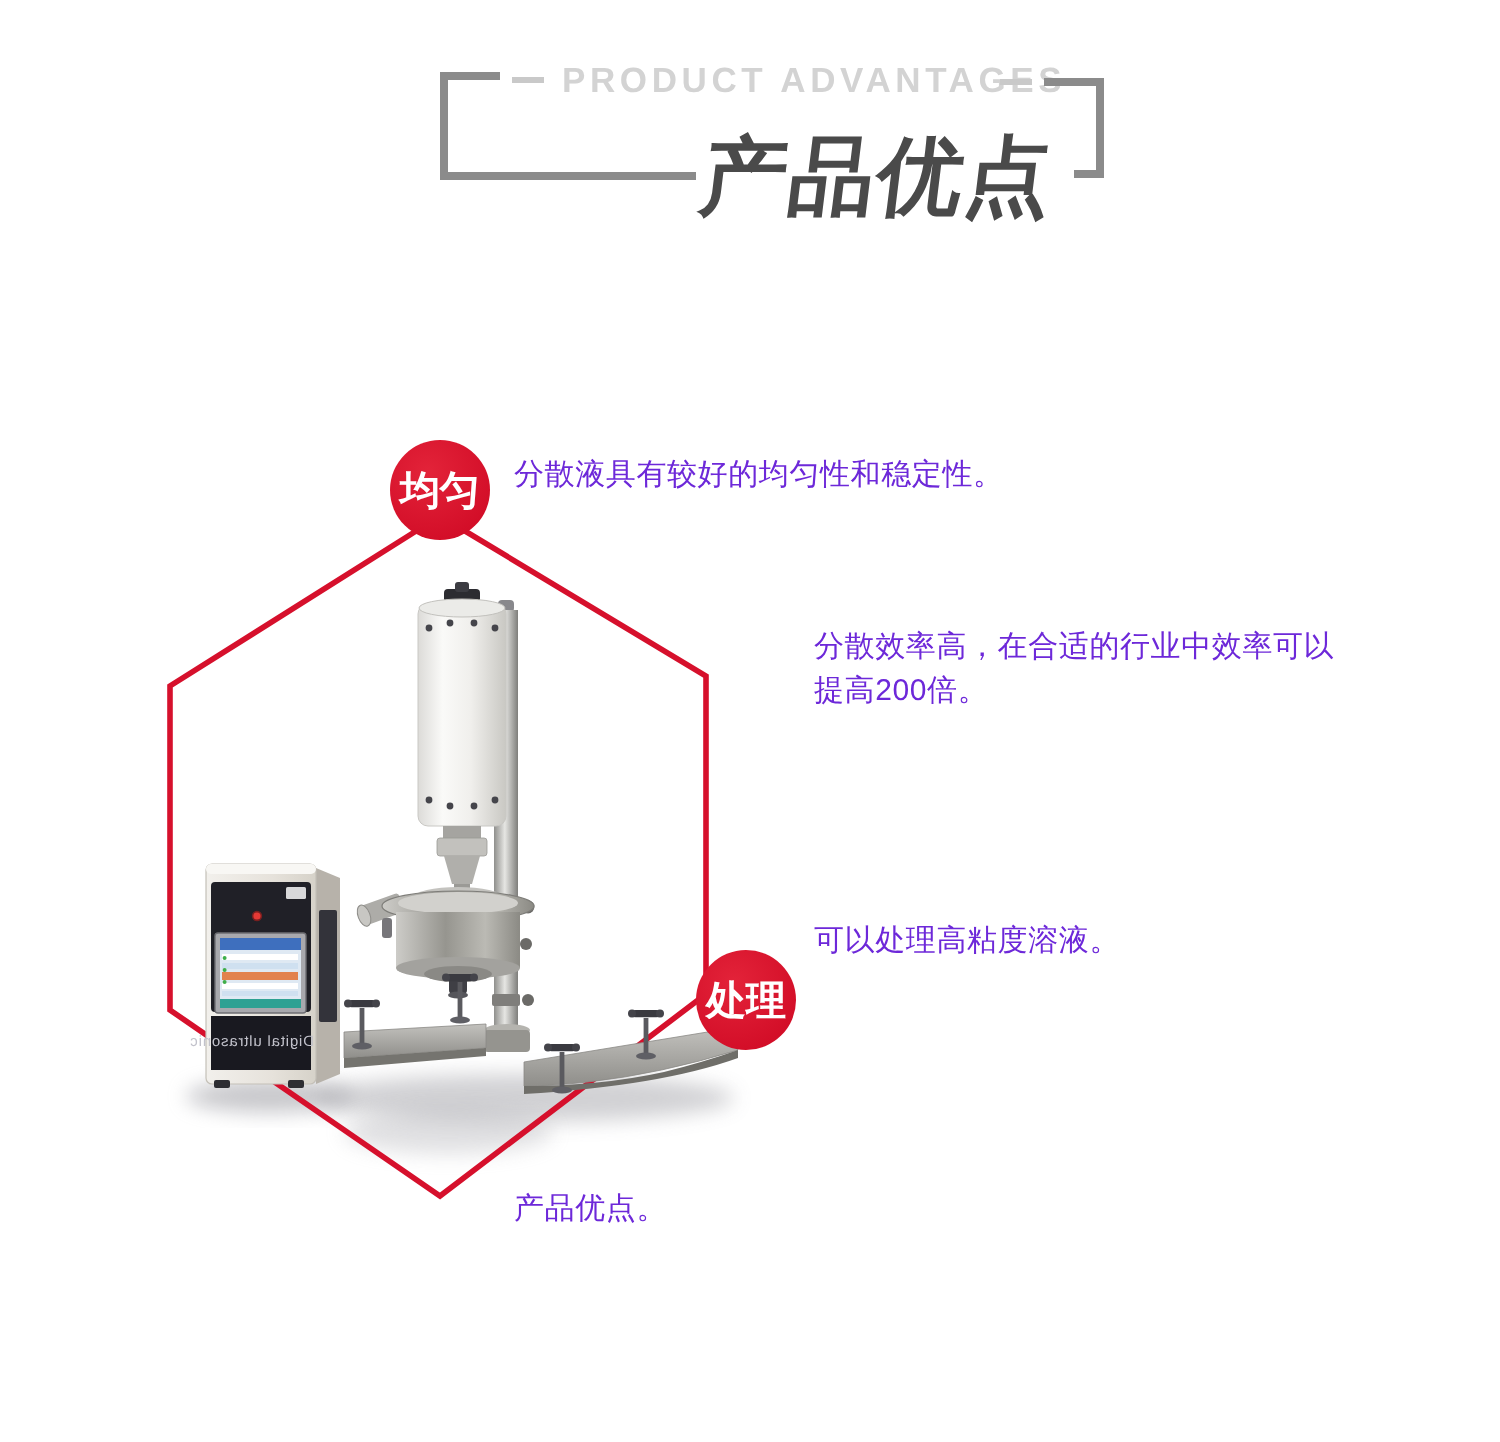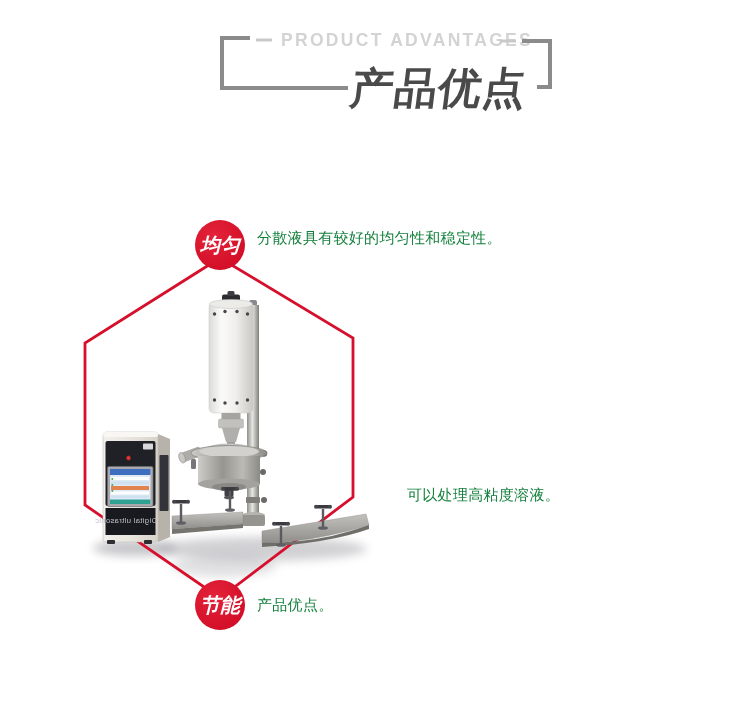--- a/index.html
+++ b/index.html
@@ -16,33 +16,33 @@
   .title{
     position:absolute;left:347px;top:60px;
     font-size:43px;font-weight:700;color:#4a4a4a;letter-spacing:1px;white-space:nowrap;
     transform:skewX(-7deg);transform-origin:left bottom;
   }
   
   .badge{
     position:absolute;width:50px;height:50px;border-radius:50%;
     background:radial-gradient(circle at 38% 32%, #e32339 0%, #d30e28 75%);
     color:#ffffff;font-weight:700;font-size:20px;
-    display:flex;align-items:center;justify-content:center;z-index:6;font-style:italic;
+    display:flex;align-items:center;justify-content:center;z-index:6;
   }
   .b1{left:195px;top:220px}
   .b2{left:350px;top:309px}
   .b3{left:348px;top:475px}
   .b4{left:195px;top:580px}
   .desc{
-    position:absolute;font-size:15px;color:#15803d;line-height:22px;letter-spacing:0.3px;
+    position:absolute;font-size:15px;color:#6d28d9;line-height:22px;letter-spacing:0.3px;
     z-index:6;white-space:nowrap;
   }
   .d1{left:257px;top:227px}
   .d2{left:407px;top:313px;width:266px;white-space:normal;}
-  .d3{left:407px;top:484px}
+  .d3{left:407px;top:460px}
   .d4{left:257px;top:594px}
   
   .mirror-label{
     position:absolute;left:104px;top:516px;width:53px;z-index:5;
     font-size:7.5px;color:#c2c2cb;text-align:center;letter-spacing:0.4px;
     transform:scaleX(-1);white-space:nowrap;
   }
   .z1{z-index:1}.z2{z-index:2}.z3{z-index:3}
 </style>
 </head>
@@ -214,19 +214,20 @@
       <rect x="107" y="540" width="8" height="4" rx="1" fill="#2e2e33"></rect>
       <rect x="144" y="540" width="8" height="4" rx="1" fill="#2e2e33"></rect>
     </g>
   </svg>
 
   <div class="mirror-label">Digital ultrasonic</div>
 
   <div class="badge b1">均匀</div>
   <div class="desc d1">分散液具有较好的均匀性和稳定性。</div>
 
-
+  <div class="desc d2">分散效率高，在合适的行业中效率可以提高200倍。</div>
+
+  <div class="badge b3">处理</div>
   <div class="desc d3">可以处理高粘度溶液。</div>
 
-  <div class="badge b4">节能</div>
   <div class="desc d4">产品优点。</div>
 
 </div>
 
 </body></html>

